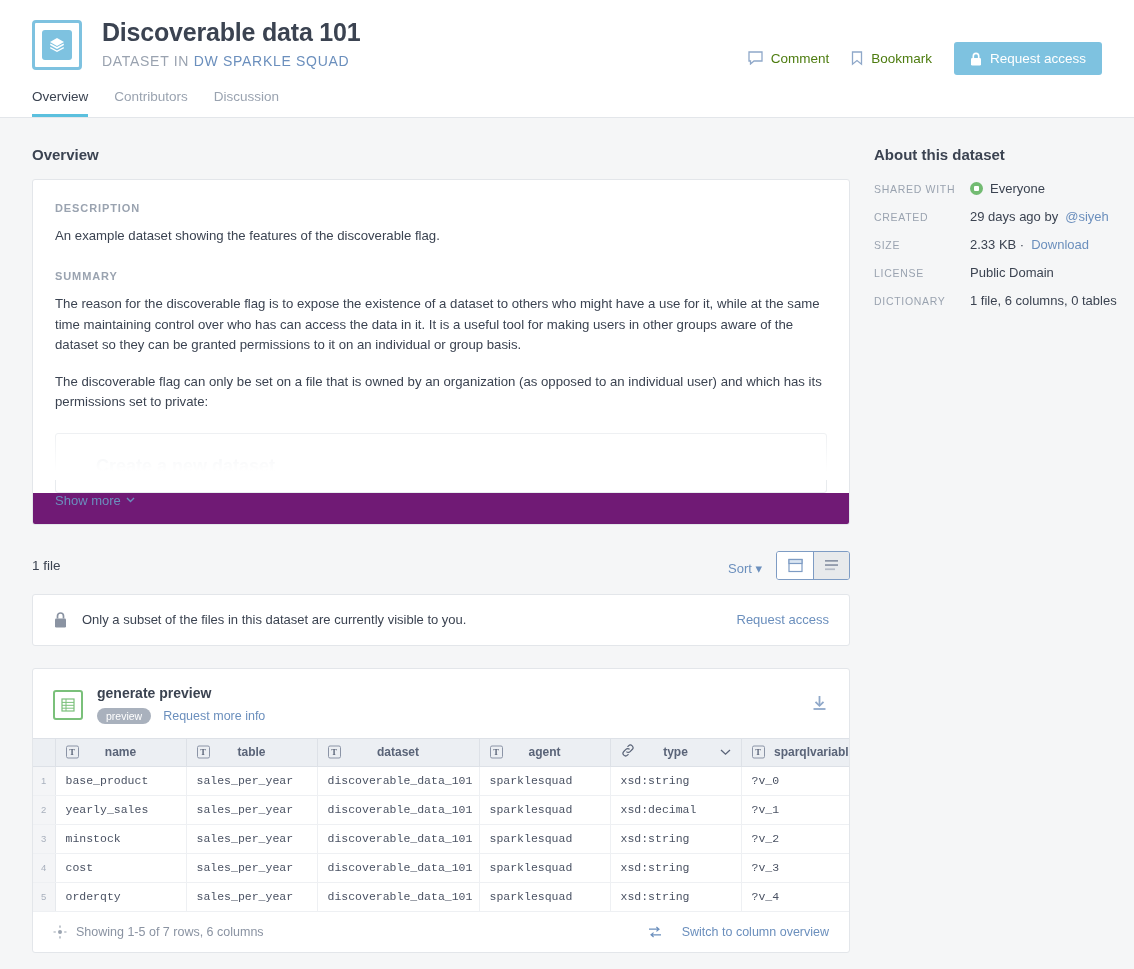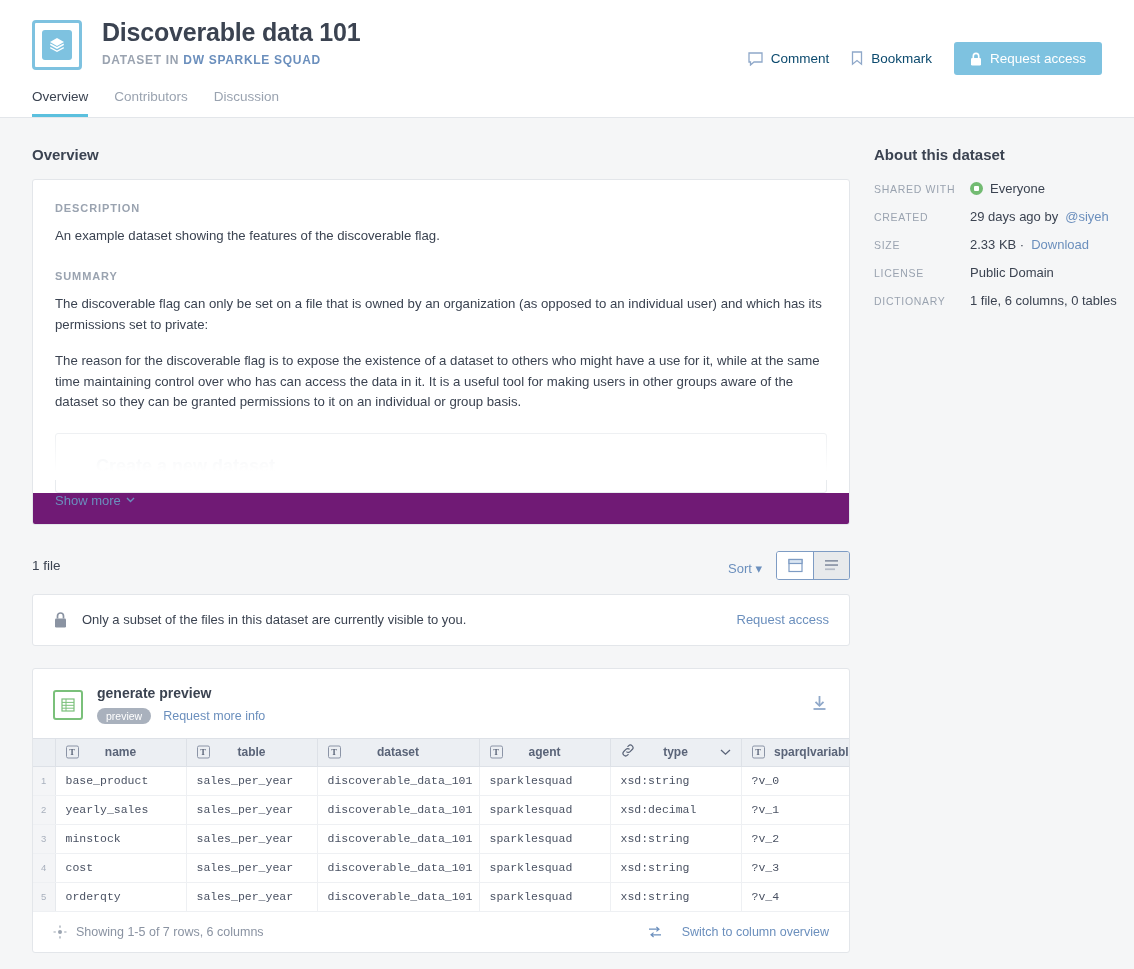--- a/index.html
+++ b/index.html
@@ -42,39 +42,39 @@
   .title-block { margin-left: 20px; }
   .ds-title {
     font-size: 25px;
     font-weight: bold;
     color: #3b4351;
     margin: 0;
     line-height: 1.15;
     letter-spacing: -0.2px;
   }
   .ds-subtitle {
-    font-size: 12px;
-    font-weight: bold;
+    font-size: 14px;
+    font-weight: normal;
     letter-spacing: 0.7px;
     color: #9aa3b0;
     margin-top: 6px;
   }
   .ds-subtitle .org { color: #6b8fbd; }
 
   .header-actions {
     position: absolute;
     right: 32px;
     top: 42px;
     display: flex;
     align-items: center;
     gap: 22px;
   }
   .hdr-link {
-    display: flex; align-items: flex-end; gap: 8px;
-    color: #0c4a6e;
+    display: flex; align-items: flex-start; gap: 8px;
+    color: #4d7c0f;
     font-size: 13.5px;
     cursor: pointer;
   }
   .btn-request {
     background: #7ec2e0;
     color: #fff;
     border: none;
     border-radius: 3px;
     padding: 9px 16px;
     font-size: 13.5px;
@@ -368,22 +368,22 @@
 
   <div class="main-col">
     <div class="section-title">Overview</div>
 
     <div class="card desc-card">
       <div class="desc-body">
         <div class="meta-label">DESCRIPTION</div>
         <p class="desc-text">An example dataset showing the features of the discoverable flag.</p>
 
         <div class="meta-label">SUMMARY</div>
+        <p class="desc-text sum-para">The reason for the discoverable flag is to expose the existence of a dataset to others who might have a use for it, while at the same time maintaining control over who has can access the data in it. It is a useful tool for making users in other groups aware of the dataset so they can be granted permissions to it on an individual or group basis.</p>
         <p class="desc-text sum-para">The discoverable flag can only be set on a file that is owned by an organization (as opposed to an individual user) and which has its permissions set to private:</p>
-        <p class="desc-text sum-para">The reason for the discoverable flag is to expose the existence of a dataset to others who might have a use for it, while at the same time maintaining control over who has can access the data in it. It is a useful tool for making users in other groups aware of the dataset so they can be granted permissions to it on an individual or group basis.</p>
 
         <div class="embed-box">Create a new dataset</div>
       </div>
       <div class="fade"></div>
       <div class="show-more">
         <span>Show more</span>
         <svg width="9" height="6" viewBox="0 0 9 6">
           <path d="M1 1l3.5 3.5L8 1" fill="none" stroke="#6b8fbd" stroke-width="1.4"></path>
         </svg>
       </div>

